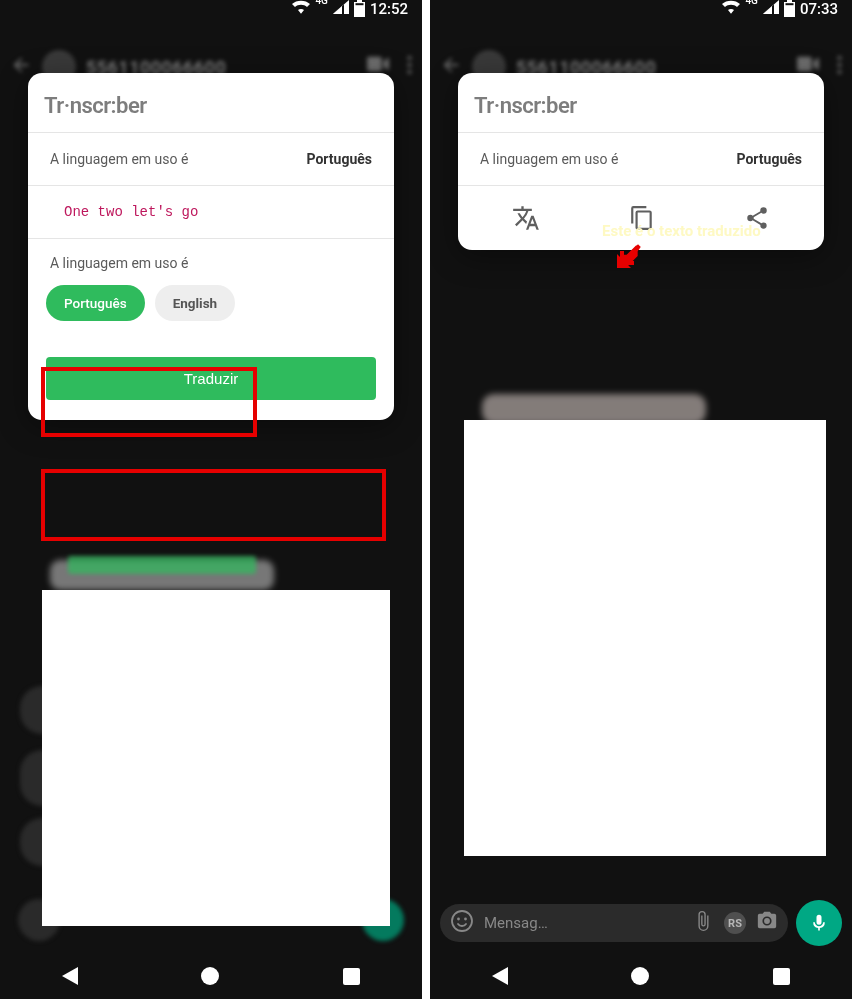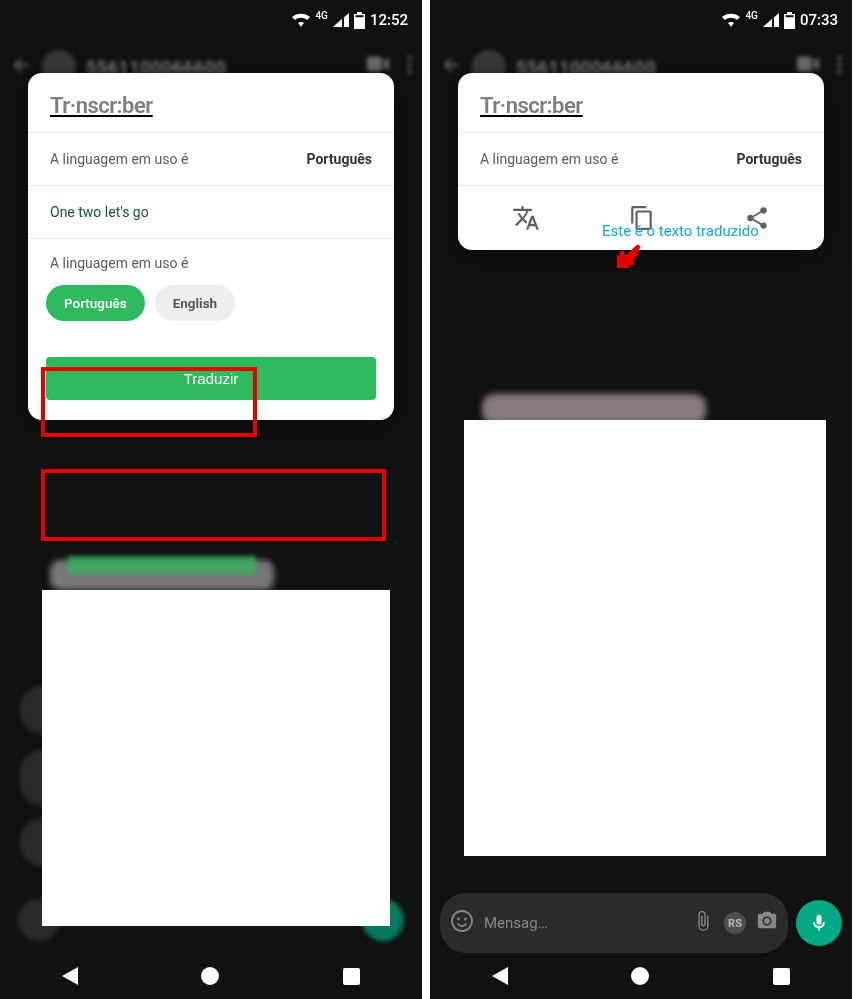--- a/index.html
+++ b/index.html
@@ -19,21 +19,21 @@
       overflow: hidden;
     }
     .phone-left { border-right: 4px solid #fff; }
     .phone-right { border-left: 4px solid #fff; }
     
     
     .status-bar {
       height: 40px;
       display: flex;
       justify-content: flex-end;
-      align-items: center;
+      align-items: flex-start;
       padding: 0 14px;
       color: #fff;
       gap: 5px;
       font-size: 15px;
       font-weight: 500;
     }
     .wifi-icon svg, .signal-icon svg, .battery-icon svg { display: block; }
     .status-4g { font-size: 10px; position: relative; top: -5px; }
     
     
@@ -69,23 +69,22 @@
       position: absolute;
       top: 73px;
       left: 28px;
       right: 28px;
       background: #fff;
       border-radius: 14px;
       box-shadow: 0 6px 30px rgba(0,0,0,0.4);
       z-index: 5;
     }
     .popup-title-row {
-      padding: 20px 22px 14px;
+      padding: 20px 16px 14px;
       border-bottom: 1px solid #e5e5e5;
-      text-decoration: underline;
     }
     .popup-title {
       font-size: 22px;
       font-weight: 600;
       color: #7d7d7d;
       letter-spacing: -0.5px;
     }
     .popup-lang-row {
       padding: 18px 22px;
       border-bottom: 1px solid #e5e5e5;
@@ -93,24 +92,25 @@
       justify-content: space-between;
       align-items: center;
       font-size: 14px;
       color: #5a5a5a;
     }
     .popup-lang-row .lang-val {
       font-weight: 700;
       color: #333;
     }
     .popup-text-row {
-      padding: 18px 22px;
+      padding: 18px 36px;
       border-bottom: 1px solid #e5e5e5;
       font-size: 14px;
-      color: #14532d;
+      color: #be185d;
+      font-family: Liberation Mono, monospace;
     }
     .popup-select-row {
       padding: 16px 22px 4px;
       font-size: 14px;
       color: #5a5a5a;
     }
     
     
     .red-box-1 {
       position: absolute;
@@ -212,23 +212,23 @@
     
     .white-mask {
       position: absolute;
       background: #fff;
       z-index: 3;
     }
     
     
     .annotation {
       position: absolute;
-      color: #0ea5e9;
+      color: #fef9c3;
       font-size: 15px;
-      font-weight: 400;
+      font-weight: 700;
       z-index: 10;
       text-align: right;
     }
     .anno-arrow {
       position: absolute;
       z-index: 10;
     }
     
     
     .compose-bar {
@@ -236,21 +236,21 @@
       bottom: 52px;
       left: 10px;
       right: 10px;
       height: 48px;
       display: flex;
       align-items: center;
       gap: 8px;
     }
     .compose-pill {
       flex: 1;
-      height: 60px;
+      height: 38px;
       background: #2b2b2b;
       border-radius: 26px;
       display: flex;
       align-items: center;
       padding: 0 10px;
       gap: 10px;
     }
     .compose-pill svg { fill: #888; }
     .compose-placeholder {
       flex: 1;

